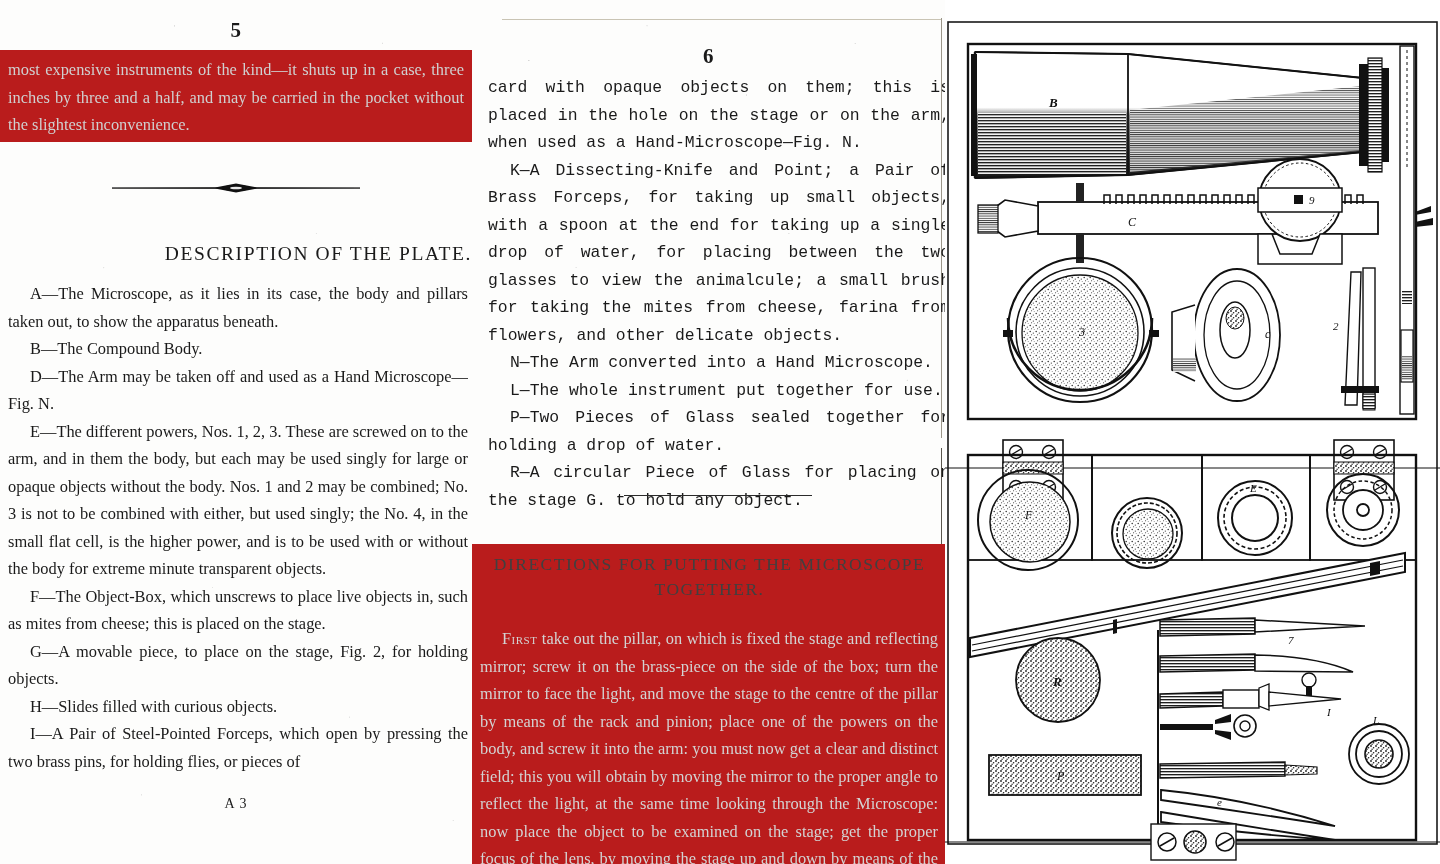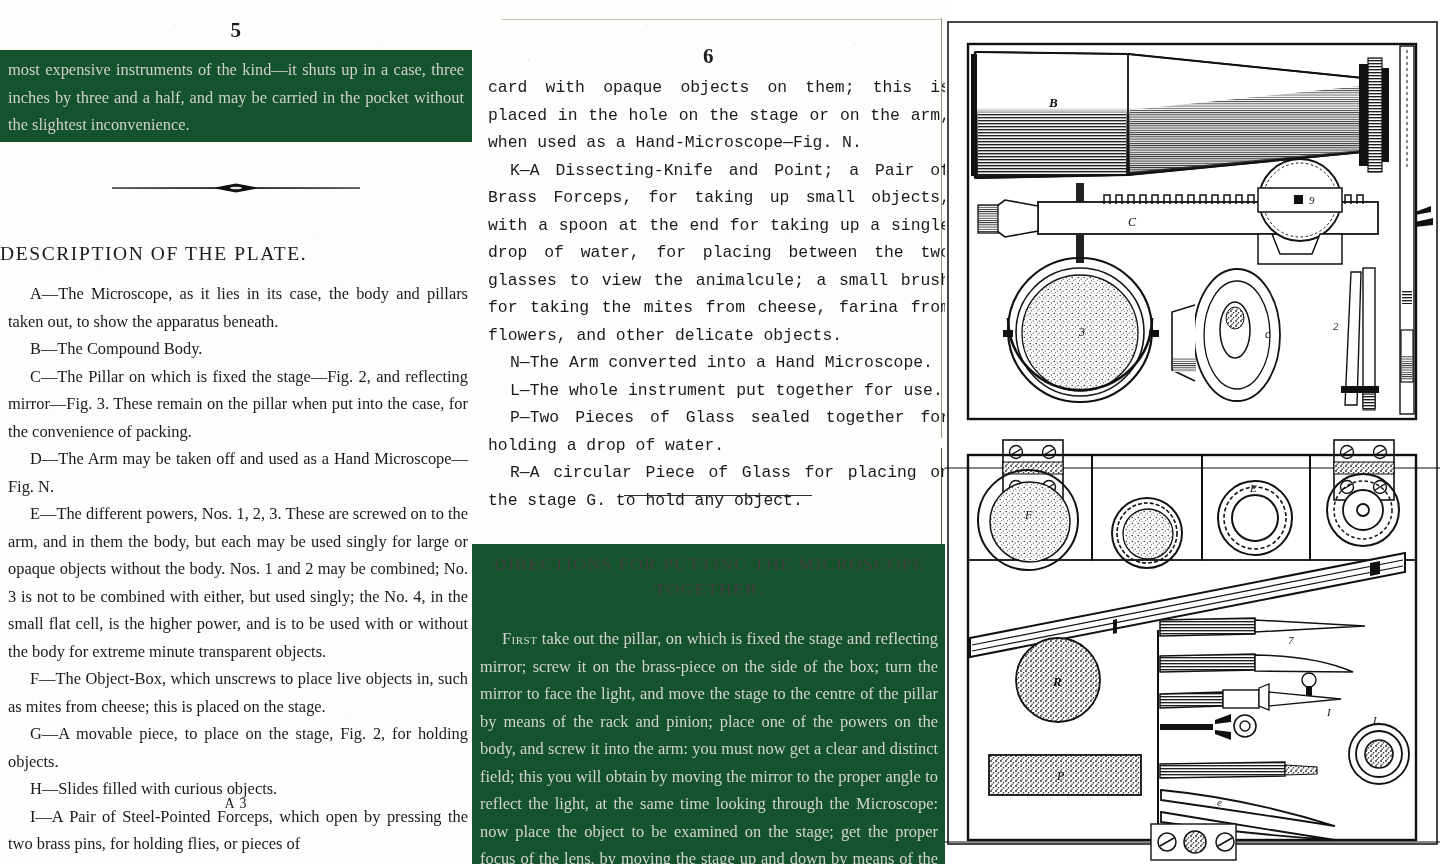--- a/index.html
+++ b/index.html
@@ -39,21 +39,21 @@
   .folio{
     text-align:center;font-size:21px;font-weight:700;
     letter-spacing:.5px;
   }
   #page-left .folio{position:absolute;left:0;right:0;top:18px;}
   #page-right .folio{position:absolute;left:0;right:0;top:44px;}
 
   
   .washed{
     position:absolute;
-    background:#14532d;
+    background:#b91c1c;
     color:#d2d2d2;
   }
   .washed .tx{color:#d0d0d0;}
 
   #wash-top{left:0;top:50px;width:472px;height:92px;}
   #wash-bottom{left:0;top:544px;width:473px;height:320px;}
 
   .body-text{
     font-size:16.4px;
     line-height:27.5px;
@@ -73,21 +73,21 @@
     position:absolute;left:0;right:0;top:796px;text-align:center;
     font-size:14px;letter-spacing:1px;
   }
 
   
   #ornament{
     position:absolute;left:0;right:0;top:180px;height:16px;
   }
 
   .sec-title{
-    text-align:left;font-size:19.5px;letter-spacing:1.6px;
+    text-align:right;font-size:19.5px;letter-spacing:1.6px;
     position:absolute;left:0;right:0;top:243px;
   }
 
   
   #right-rule-top{
     position:absolute;left:30px;top:19px;width:440px;height:1px;
     background:#c9c4b4;
   }
   #right-edge{
     position:absolute;right:3px;top:18px;width:1px;height:420px;
@@ -137,21 +137,20 @@
       <ellipse cx="236" cy="8" rx="13" ry="3.2" fill="#111"></ellipse>
       <ellipse cx="236" cy="8" rx="6" ry="1.3" fill="#e9e9e9"></ellipse>
     </svg>
   </div>
 
   <div class="sec-title">DESCRIPTION OF THE PLATE.</div>
 
   <div class="body-text" id="left-main">
     <p class="ind">A—The Microscope, as it lies in its case, the body and pillars taken out, to show the apparatus beneath.</p>
     <p class="ind">B—The Compound Body.</p>
-    <p class="ind">C—The Pillar on which is fixed the stage—Fig. 2, and reflecting mirror—Fig. 3. These remain on the pillar when put into the case, for the convenience of packing.</p>
     <p class="ind">D—The Arm may be taken off and used as a Hand Microscope—Fig. N.</p>
     <p class="ind">E—The different powers, Nos. 1, 2, 3. These are screwed on to the arm, and in them the body, but each may be used singly for large or opaque objects without the body. Nos. 1 and 2 may be combined; No. 3 is not to be combined with either, but used singly; the No. 4, in the small flat cell, is the higher power, and is to be used with or without the body for extreme minute transparent objects.</p>
     <p class="ind">F—The Object-Box, which unscrews to place live objects in, such as mites from cheese; this is placed on the stage.</p>
     <p class="ind">G—A movable piece, to place on the stage, Fig. 2, for holding objects.</p>
     <p class="ind">H—Slides filled with curious objects.</p>
     <p class="ind">I—A Pair of Steel-Pointed Forceps, which open by pressing the two brass pins, for holding flies, or pieces of</p>
   </div>
 
   <div id="left-foot">A 3</div>
 </div>

